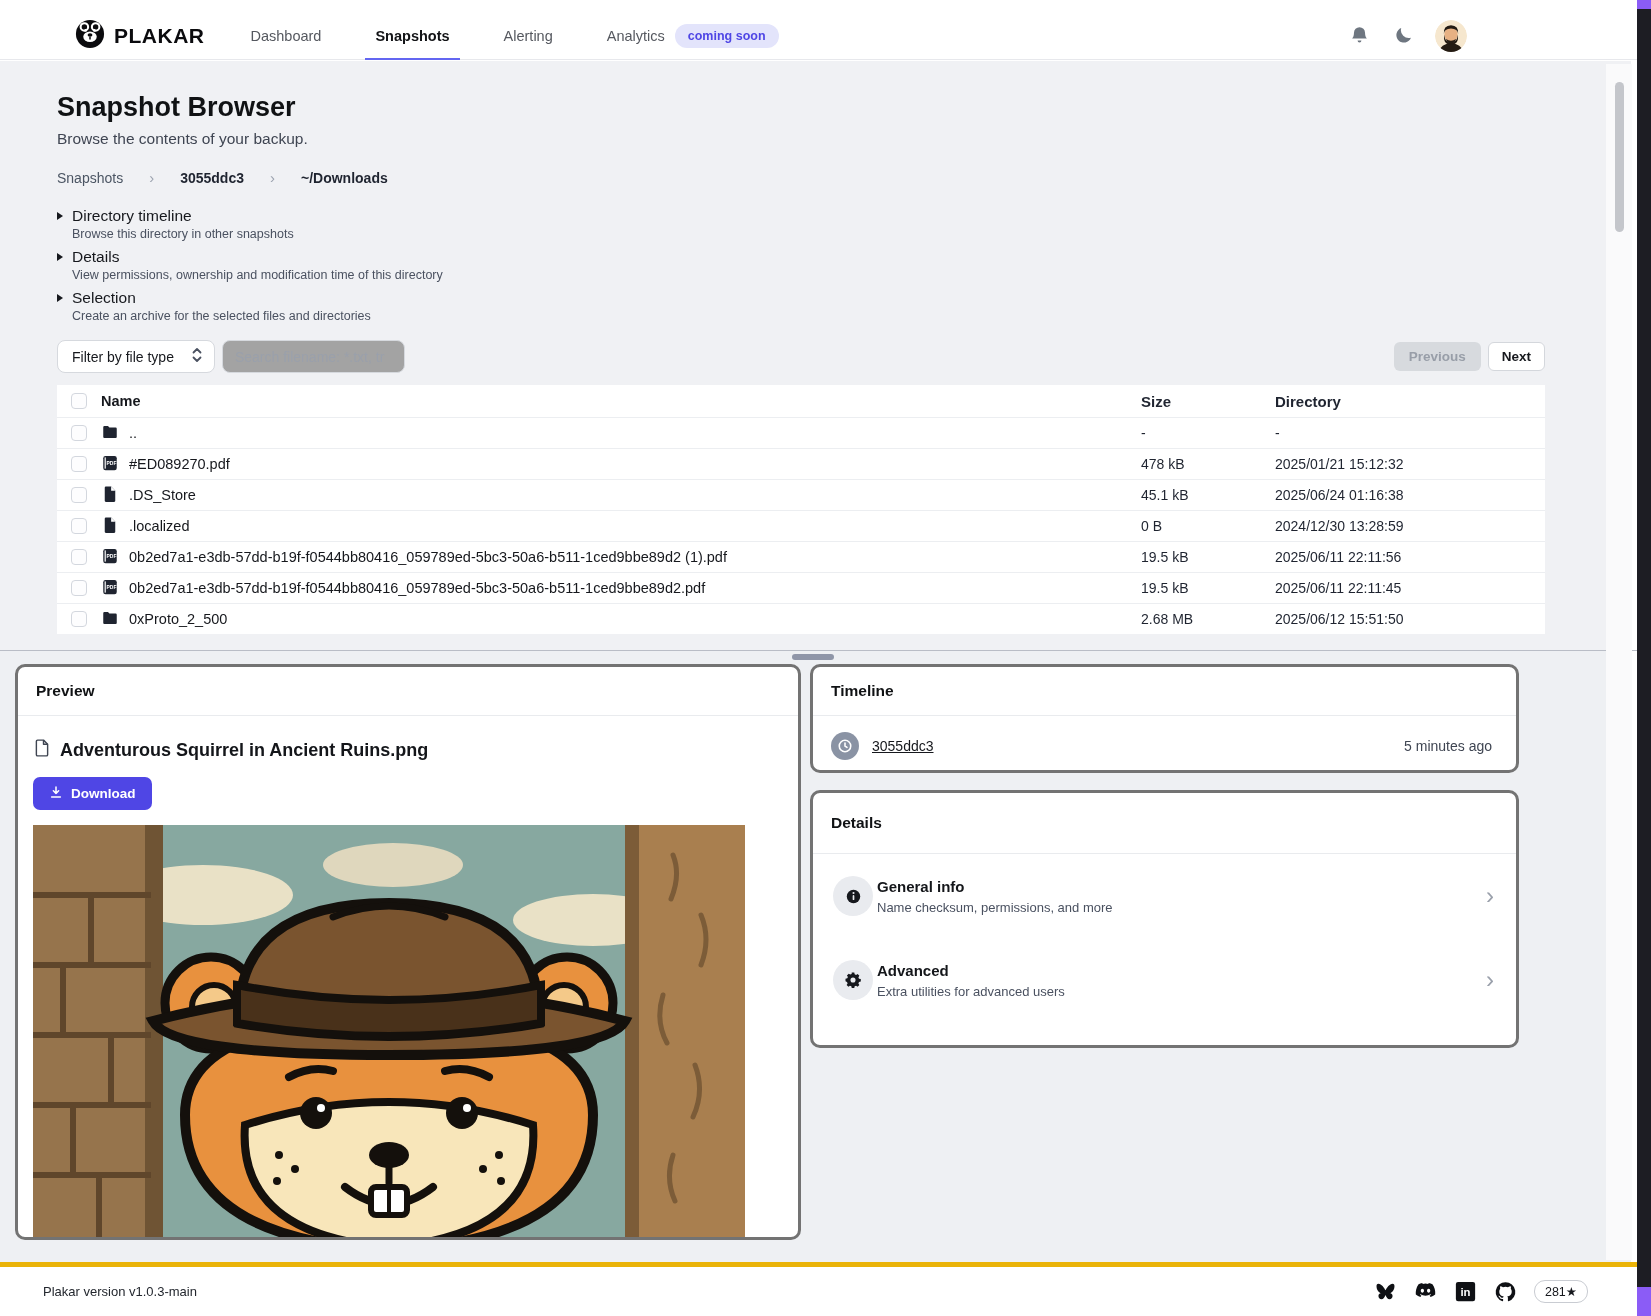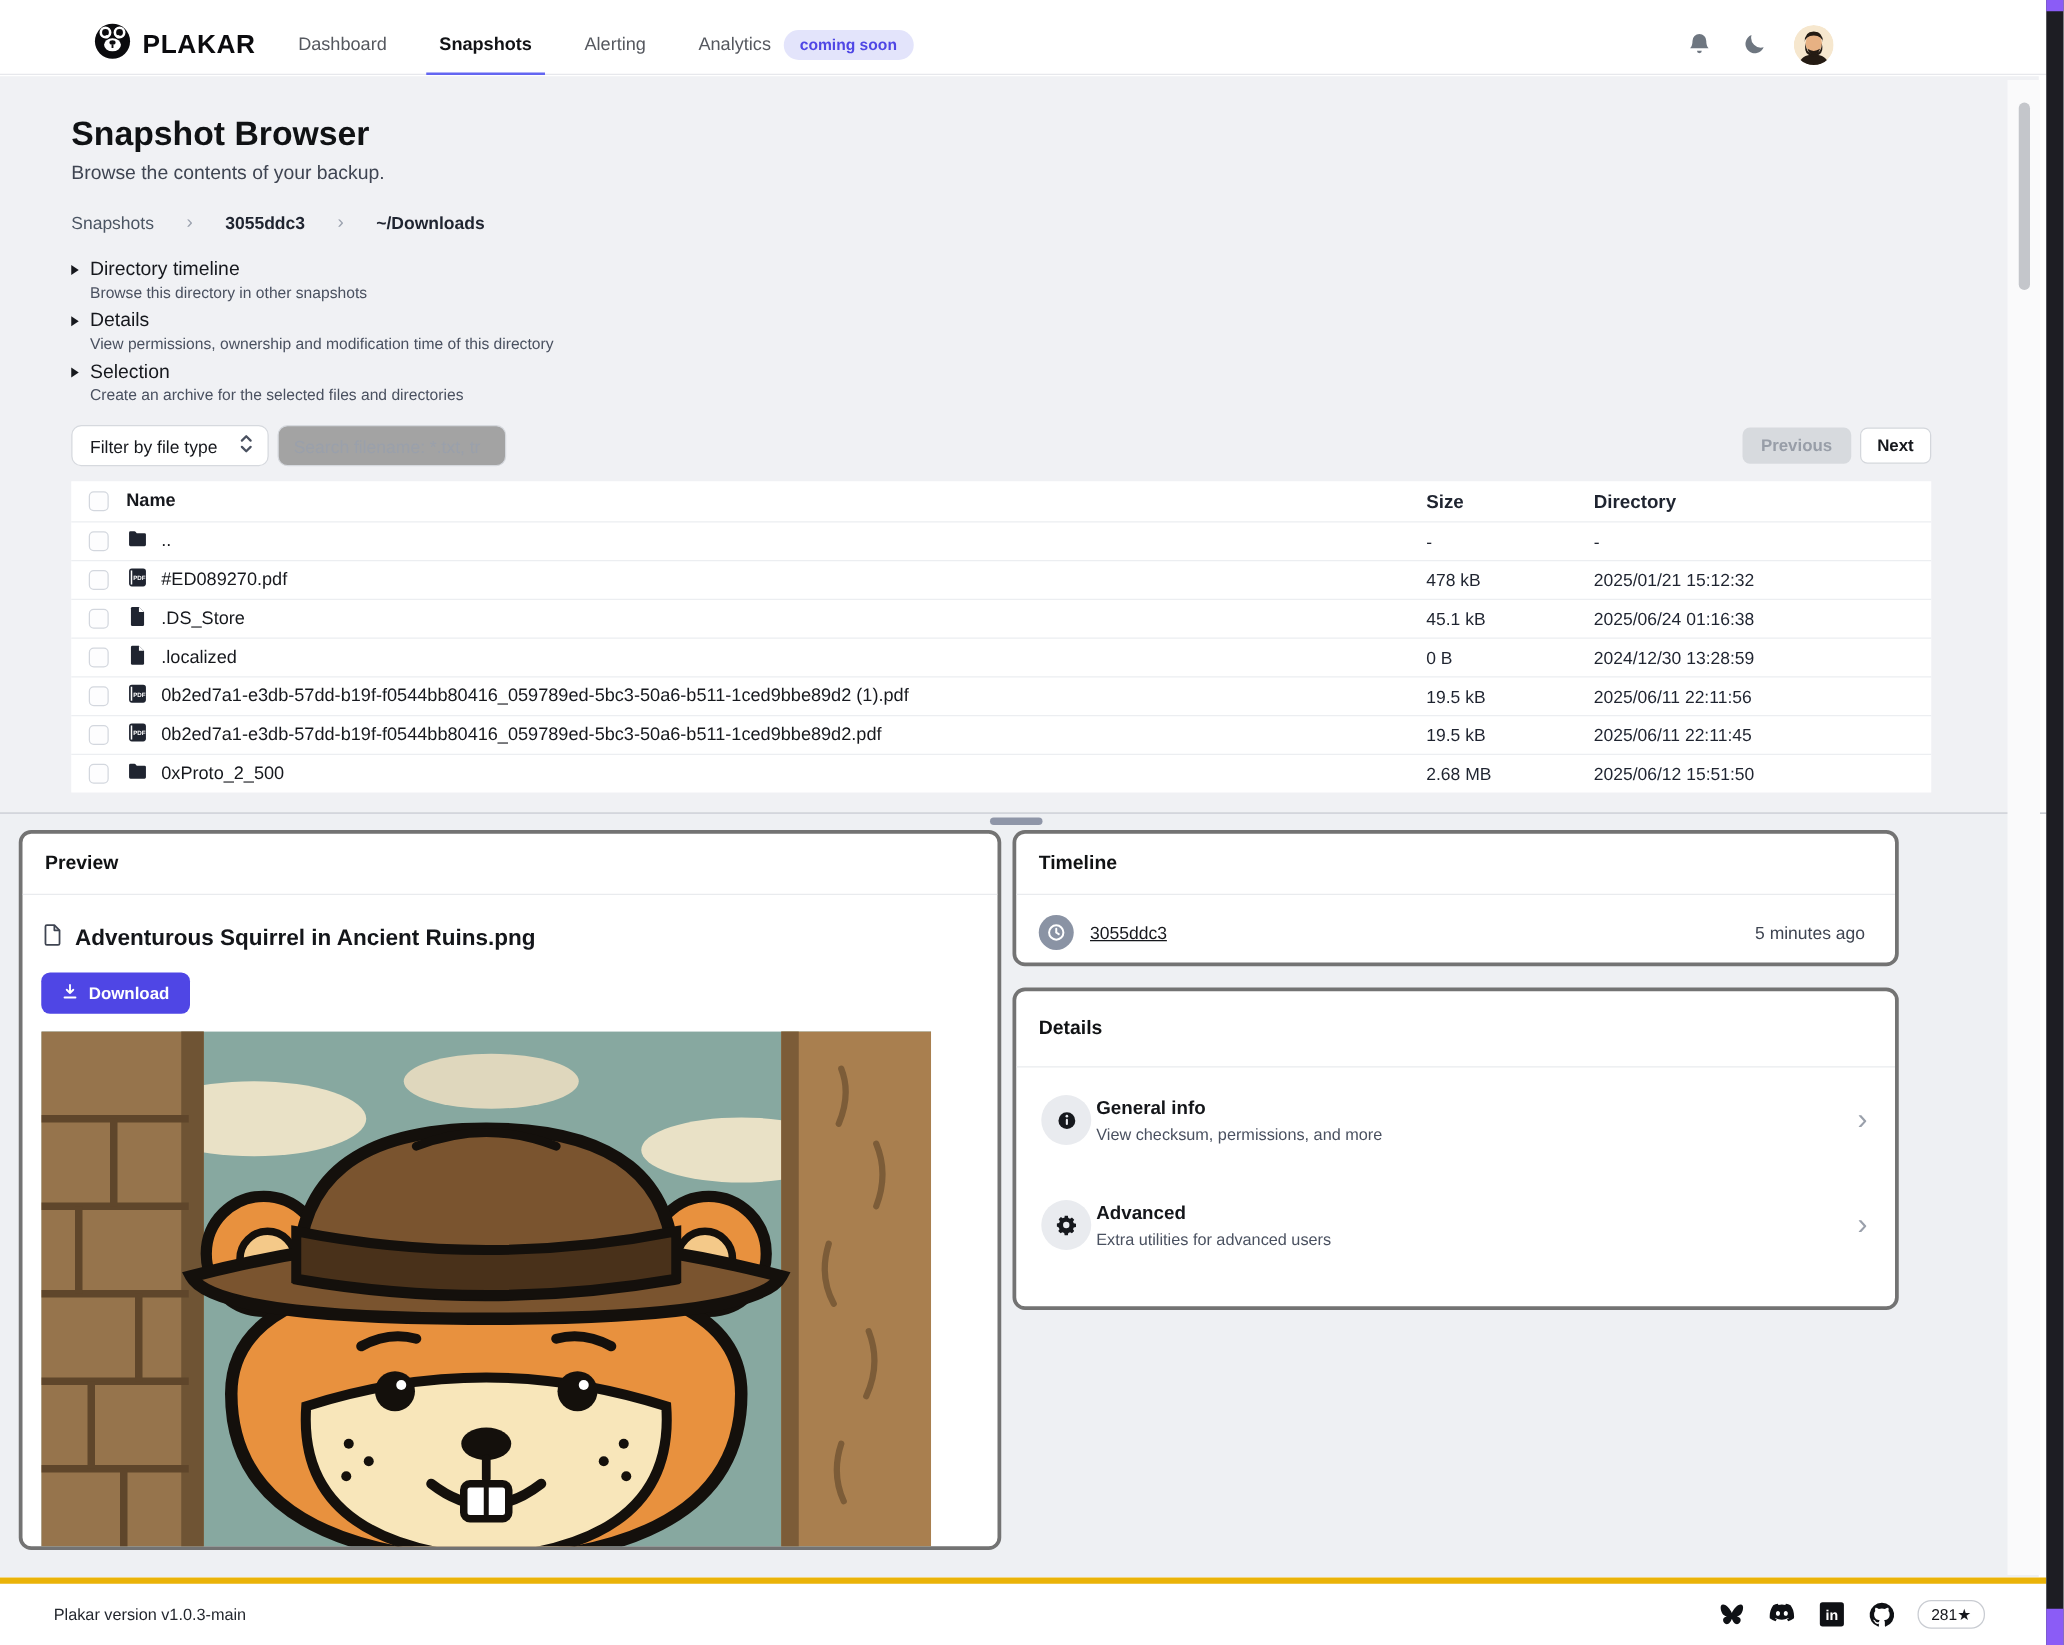--- a/index.html
+++ b/index.html
@@ -13,21 +13,21 @@
   .edge-strip .purple-bottom{position:absolute;bottom:0;left:0;width:100%;height:29px;background:#8b5cf6;}
 
   .app{position:absolute;left:0;top:0;width:1637px;height:1316px;background:#fff;}
 
   
   .header{position:absolute;top:0;left:0;width:1637px;height:60px;background:#fff;
           border-bottom:1px solid #e7e8ec;display:flex;align-items:center;padding:12px 170px 0 75px;}
   .brand{display:flex;align-items:center;gap:9px;}
   .brand-name{font-size:21px;font-weight:700;letter-spacing:.5px;color:#0b0b0e;}
   .nav{display:flex;margin-left:34px;gap:42px;align-items:center;height:100%;}
-  .nav-item{color:#55585f;font-size:14.5px;position:relative;height:100%;display:flex;align-items:center;cursor:pointer;}
+  .nav-item{color:#55585f;font-size:14.5px;position:relative;height:100%;display:flex;align-items:center;cursor:pointer;margin-left:12px;}
   .nav-item.active{color:#121316;font-weight:700;}
   .nav-item.active::after{content:"";position:absolute;bottom:-1px;left:-10px;right:-10px;height:2px;background:#6366f1;}
   .nav-group{display:flex;align-items:center;height:100%;}
   .badge{margin-left:10px;background:#e3e4fb;color:#4f46e5;font-size:12.5px;font-weight:600;
          padding:5px 13px;border-radius:999px;white-space:nowrap;}
   .header-right{margin-left:auto;display:flex;align-items:center;gap:20px;}
   .icon-btn{width:24px;height:24px;display:flex;align-items:center;justify-content:center;cursor:pointer;}
   .avatar{width:32px;height:32px;border-radius:50%;overflow:hidden;cursor:pointer;}
 
   
@@ -447,21 +447,21 @@
       <div class="detail-row">
         <span class="detail-circle">
           <svg width="17" height="17" viewBox="0 0 24 24">
             <circle cx="12" cy="12" r="9.5" fill="#16181d"></circle>
             <rect x="10.8" y="10" width="2.4" height="7" rx="1.2" fill="#e9ebef"></rect>
             <circle cx="12" cy="7" r="1.5" fill="#e9ebef"></circle>
           </svg>
         </span>
         <span>
           <div class="detail-title">General info</div>
-          <div class="detail-desc">View checksum, permissions, and more</div>
+          <div class="detail-desc">Name checksum, permissions, and more</div>
         </span>
         <span class="chev">›</span>
       </div>
 
       <div class="detail-row">
         <span class="detail-circle">
           <svg width="18" height="18" viewBox="0 0 24 24" fill="#16181d">
             <path d="M10.3 2h3.4l.5 2.4 1.9.8 2-1.3 2.4 2.4-1.3 2 .8 1.9 2.4.5v3.4l-2.4.5-.8 1.9 1.3 2-2.4 2.4-2-1.3-1.9.8-.5 2.4h-3.4l-.5-2.4-1.9-.8-2 1.3-2.4-2.4 1.3-2-.8-1.9L2 13.7v-3.4l2.4-.5.8-1.9-1.3-2 2.4-2.4 2 1.3 1.9-.8z"></path>
             <circle cx="12" cy="12" r="3.4" fill="#e9ebef"></circle>
           </svg>

